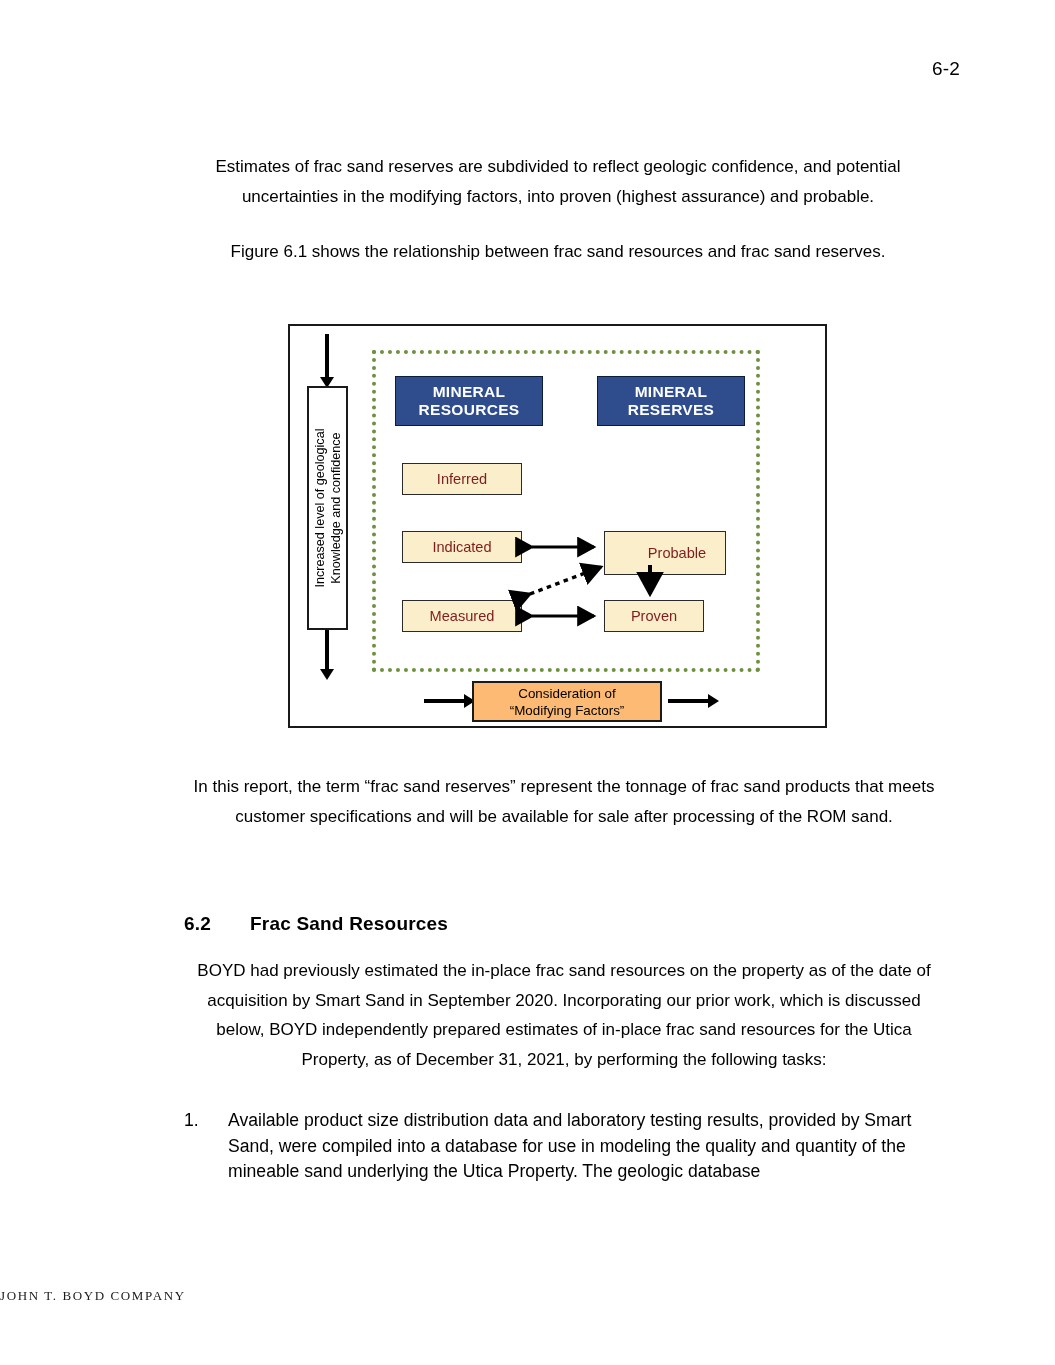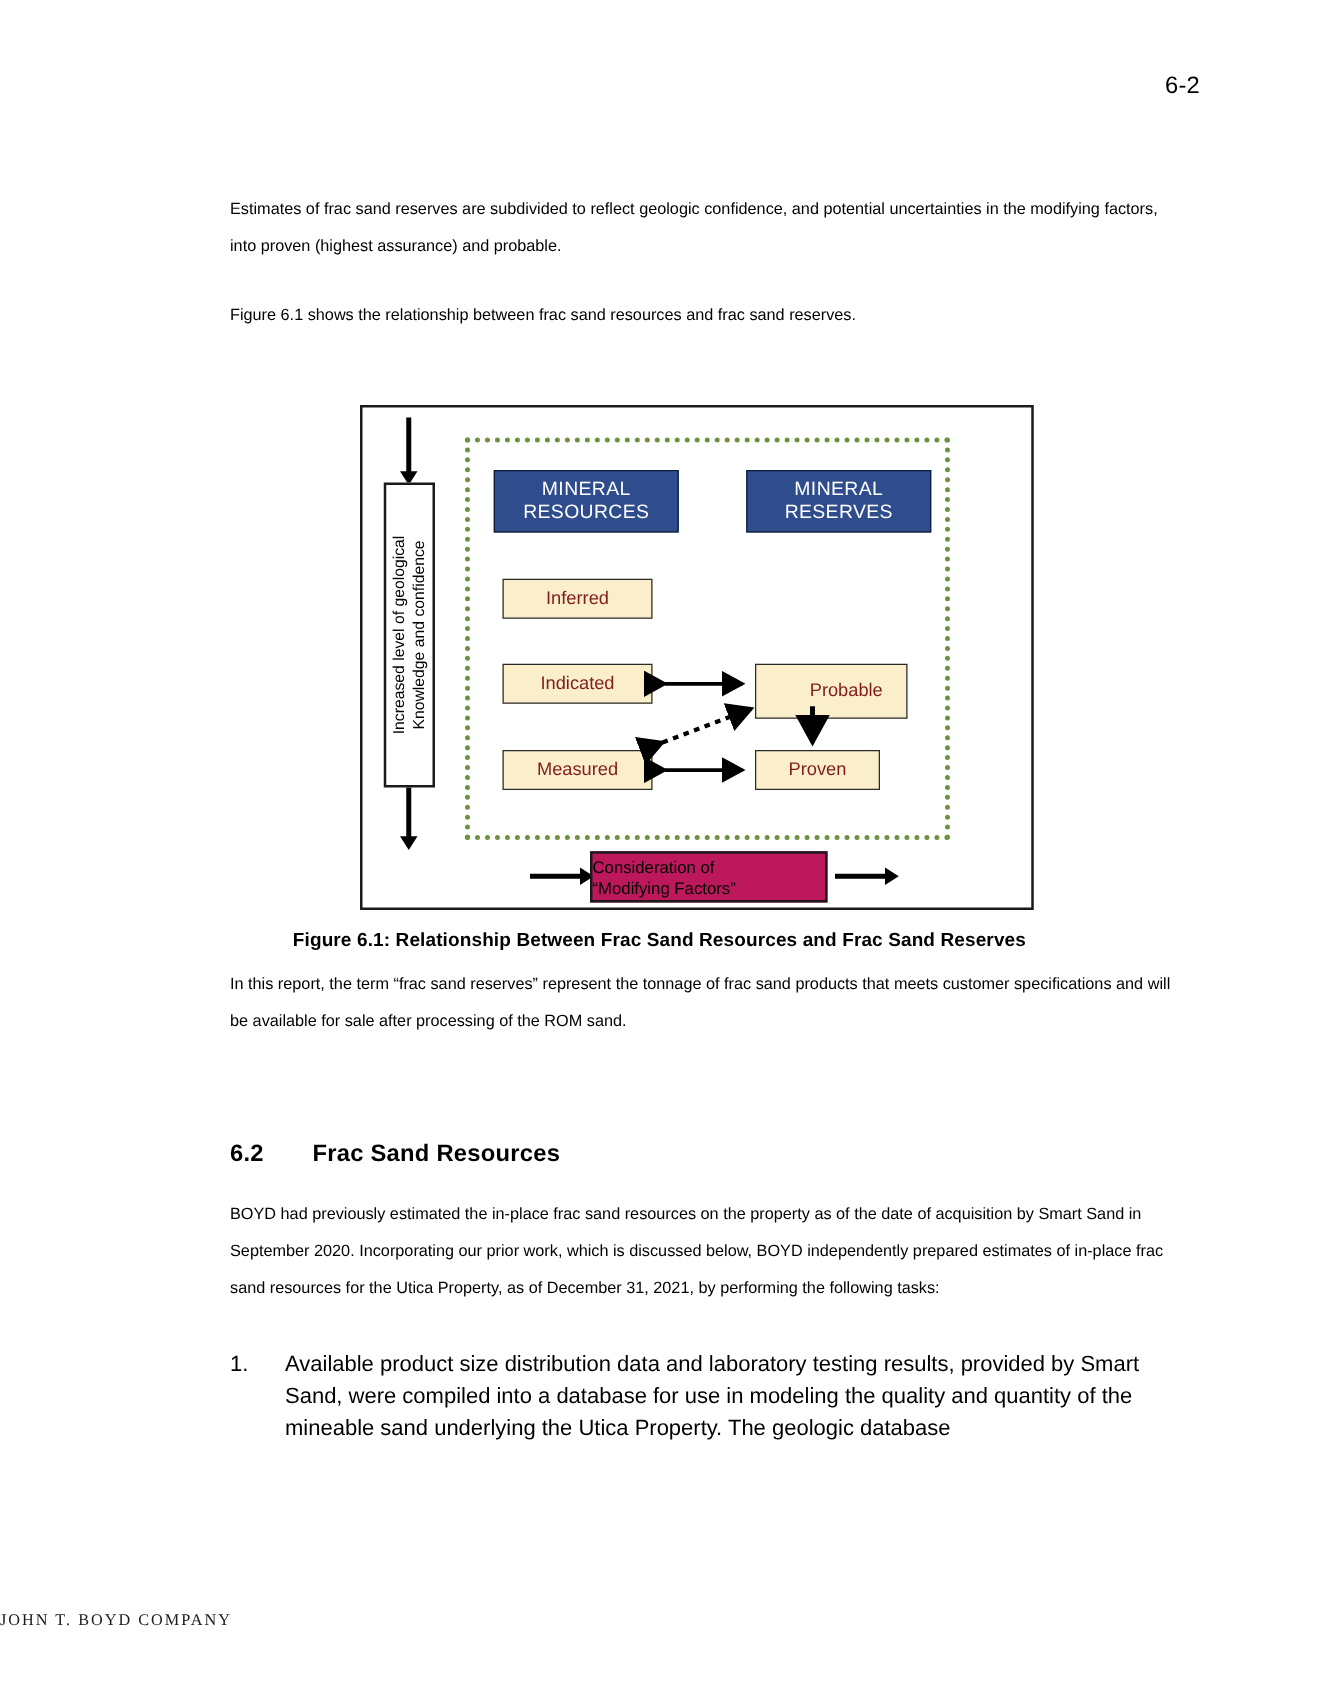--- a/index.html
+++ b/index.html
@@ -34,23 +34,23 @@
   
   .content {
     position: absolute;
     left: 184px;
     top: 152px;
     width: 748px;
   }
 
   p.body {
     margin: 0 0 26px 0;
-    font-size: 13px;
+    font-size: 17px;
     line-height: 29.5px;
-    text-align: left;
+    text-align: center;
     color: #000;
   }
 
   
   .figure-wrap {
     position: absolute;
     left: 288px;
     top: 324px;
     width: 539px;
     height: 404px;
@@ -138,21 +138,21 @@
     color: #000;
   }
   .vert-label-text span { display: block; }
 
   
   .hdr-box {
     position: absolute;
     background: #2f4d8d;
     border: 1.5px solid #0d1c3a;
     color: #ffffff;
-    font-weight: normal;
+    font-weight: bold;
     font-size: 15.5px;
     line-height: 18px;
     letter-spacing: 0.3px;
     text-align: center;
     display: flex;
     flex-direction: column;
     align-items: center;
     justify-content: center;
     box-sizing: border-box;
   }
@@ -187,25 +187,25 @@
   }
 
   
   .mod-box {
     position: absolute;
     left: 182px;
     top: 355px;
     width: 190px;
     height: 41px;
     border: 2px solid #1a1a1a;
-    background: #be185d;
+    background: #fdba74;
     box-sizing: border-box;
     display: flex;
     flex-direction: column;
-    align-items: flex-start;
+    align-items: center;
     justify-content: center;
     font-size: 13.4px;
     line-height: 17px;
     color: #000;
   }
   .mod-box span { display: block; }
 
   .mod-arrow-left, .mod-arrow-right {
     position: absolute;
     height: 4px;
@@ -375,21 +375,20 @@
       <div class="mod-arrow-left"></div>
       <div class="mod-box">
         <span>Consideration of</span>
         <span>“Modifying Factors”</span>
       </div>
       <div class="mod-arrow-right"></div>
 
     </div>
   </div>
 
-  <div class="caption">Figure 6.1: Relationship Between Frac Sand Resources and Frac Sand Reserves</div>
 
   <div class="content-lower">
     <p class="body">In this report, the term “frac sand reserves” represent the tonnage of frac sand products that meets customer specifications and will be available for sale after processing of the ROM sand.</p>
 
     <div class="sec-gap-a"></div>
 
     <h2 class="sec">
       <span class="num">6.2</span>
       <span>Frac Sand Resources</span>
     </h2>

